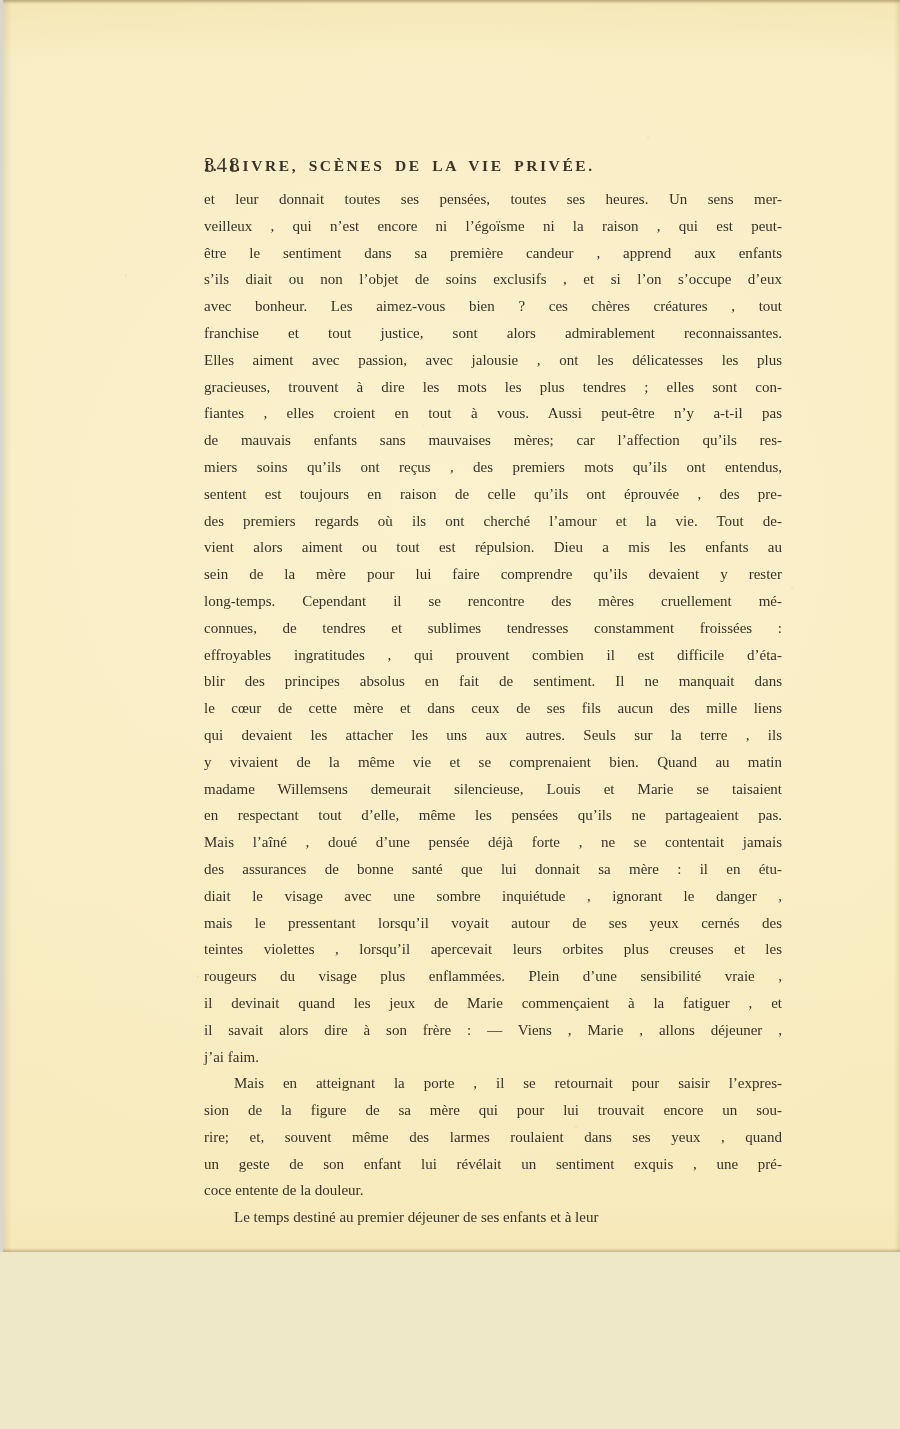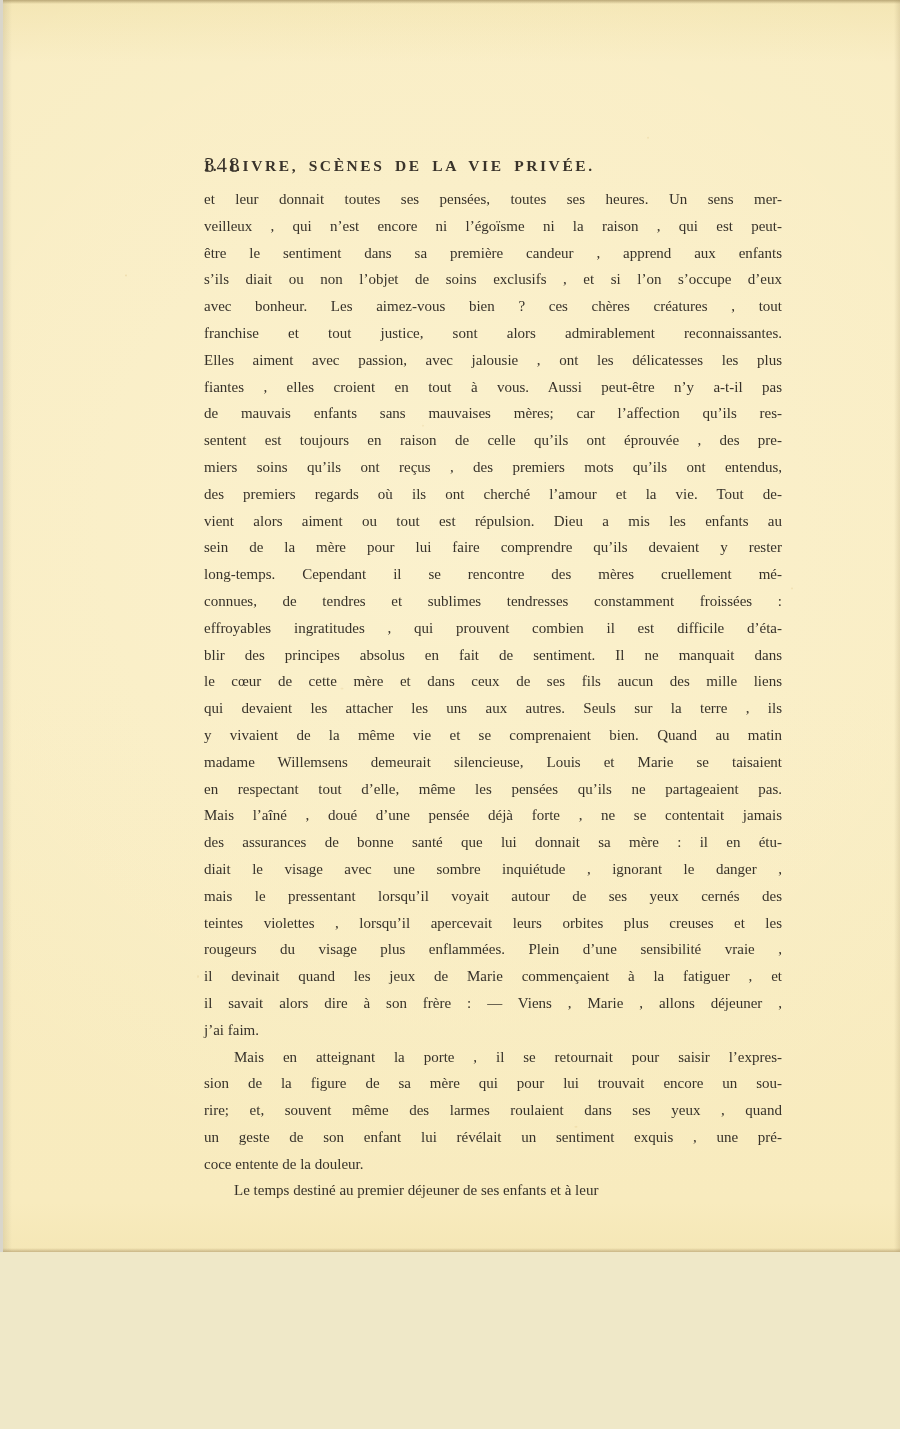--- a/index.html
+++ b/index.html
@@ -93,24 +93,25 @@
 
   <div class="text-block">
       <div class="para">
         <div class="line">et leur donnait toutes ses pensées, toutes ses heures. Un sens mer-</div>
         <div class="line">veilleux , qui n’est encore ni l’égoïsme ni la raison , qui est peut-</div>
         <div class="line">être le sentiment dans sa première candeur , apprend aux enfants</div>
         <div class="line">s’ils diait ou non l’objet de soins exclusifs , et si l’on s’occupe d’eux</div>
         <div class="line">avec bonheur. Les aimez-vous bien ? ces chères créatures , tout</div>
         <div class="line">franchise et tout justice, sont alors admirablement reconnaissantes.</div>
         <div class="line">Elles aiment avec passion, avec jalousie , ont les délicatesses les plus</div>
+        <div class="line">gracieuses, trouvent à dire les mots les plus tendres ; elles sont con-</div>
         <div class="line">fiantes , elles croient en tout à vous. Aussi peut-être n’y a-t-il pas</div>
         <div class="line">de mauvais enfants sans mauvaises mères; car l’affection qu’ils res-</div>
+        <div class="line">miers soins qu’ils ont reçus , des premiers mots qu’ils ont entendus,</div>
         <div class="line">sentent est toujours en raison de celle qu’ils ont éprouvée , des pre-</div>
-        <div class="line">miers soins qu’ils ont reçus , des premiers mots qu’ils ont entendus,</div>
         <div class="line">des premiers regards où ils ont cherché l’amour et la vie. Tout de-</div>
         <div class="line">vient alors aiment ou tout est répulsion. Dieu a mis les enfants au</div>
         <div class="line">sein de la mère pour lui faire comprendre qu’ils devaient y rester</div>
         <div class="line">long-temps. Cependant il se rencontre des mères cruellement mé-</div>
         <div class="line">connues, de tendres et sublimes tendresses constamment froissées :</div>
         <div class="line">effroyables ingratitudes , qui prouvent combien il est difficile d’éta-</div>
         <div class="line">blir des principes absolus en fait de sentiment. Il ne manquait dans</div>
         <div class="line">le cœur de cette mère et dans ceux de ses fils aucun des mille liens</div>
         <div class="line">qui devaient les attacher les uns aux autres. Seuls sur la terre , ils</div>
         <div class="line">y vivaient de la même vie et se comprenaient bien. Quand au matin</div>

